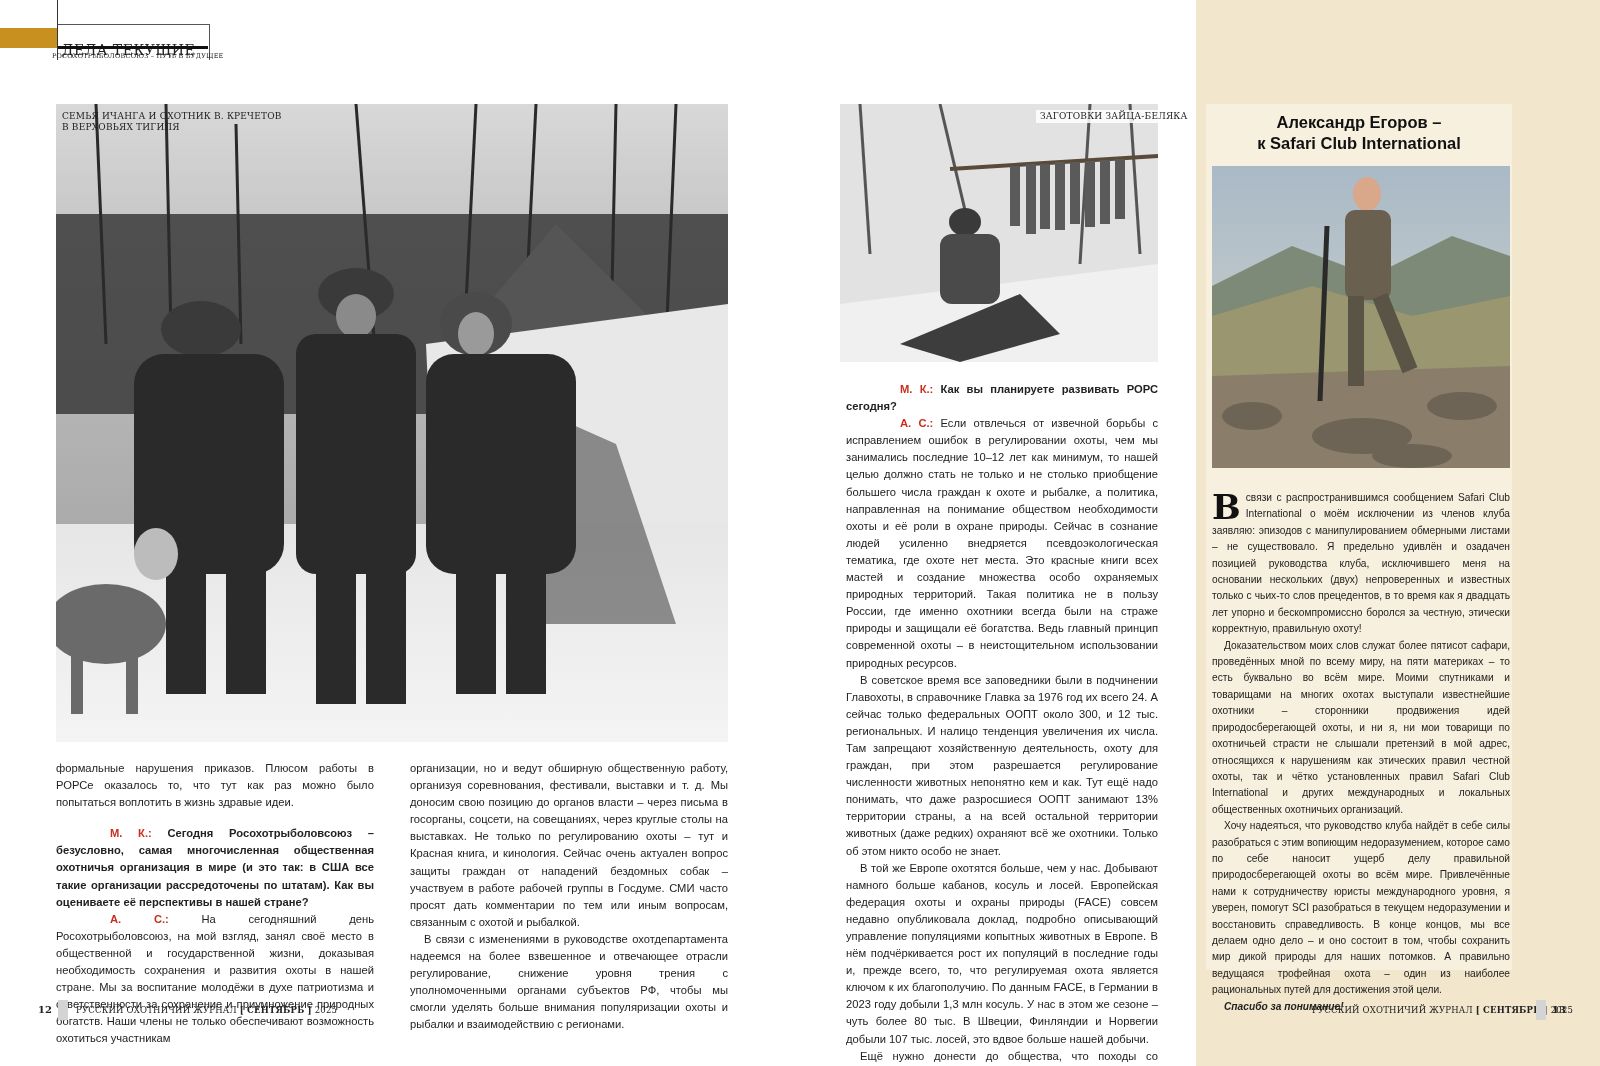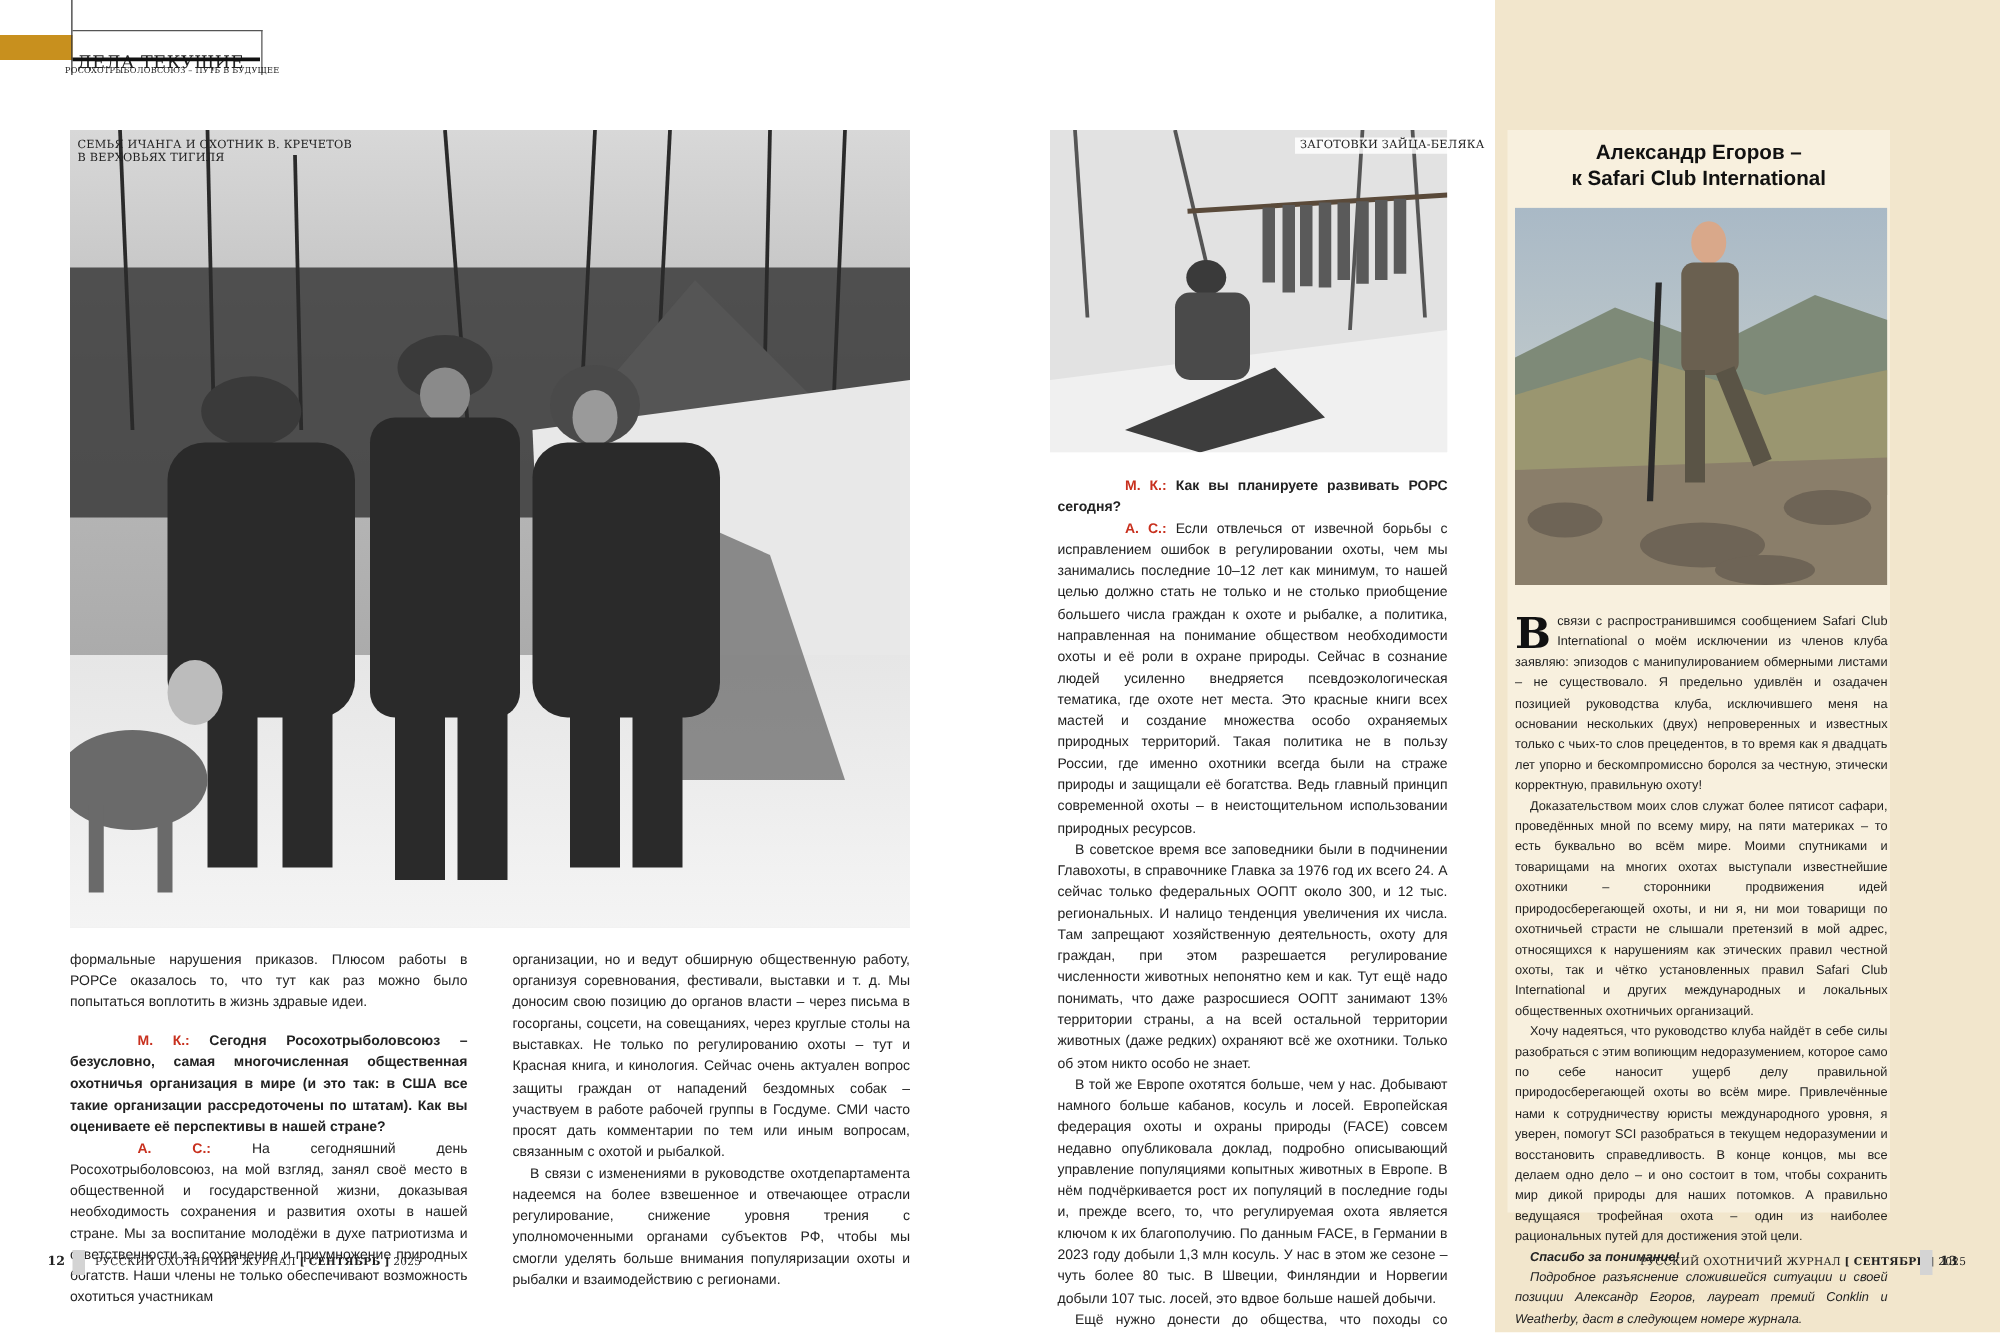--- a/index.html
+++ b/index.html
@@ -191,21 +191,20 @@
     <rect x="136" y="130" width="16" height="90" fill="#5a5446"></rect>
     <rect x="160" y="130" width="16" height="80" fill="#5a5446" transform="rotate(-22 168 130)"></rect>
     <line x1="115" y1="60" x2="108" y2="235" stroke="#2a2a2a" stroke-width="5"></line>
   </svg>
 </div>
 <div class="side-text">
   <p class="first"><span class="dropcap">В</span><span>связи с распространившимся сообщением Safari Club International о моём исключении из членов клуба заявляю: эпизодов с манипулированием обмерными листами – не существовало. Я предельно удивлён и озадачен позицией руководства клуба, исключившего меня на основании нескольких (двух) непроверенных и известных только с чьих-то слов прецедентов, в то время как я двадцать лет упорно и бескомпромиссно боролся за честную, этически корректную, правильную охоту!</span></p>
   <p>Доказательством моих слов служат более пятисот сафари, проведённых мной по всему миру, на пяти материках – то есть буквально во всём мире. Моими спутниками и товарищами на многих охотах выступали известнейшие охотники – сторонники продвижения идей природосберегающей охоты, и ни я, ни мои товарищи по охотничьей страсти не слышали претензий в мой адрес, относящихся к нарушениям как этических правил честной охоты, так и чётко установленных правил Safari Club International и других международных и локальных общественных охотничьих организаций.</p>
   <p>Хочу надеяться, что руководство клуба найдёт в себе силы разобраться с этим вопиющим недоразумением, которое само по себе наносит ущерб делу правильной природосберегающей охоты во всём мире. Привлечённые нами к сотрудничеству юристы международного уровня, я уверен, помогут SCI разобраться в текущем недоразумении и восстановить справедливость. В конце концов, мы все делаем одно дело – и оно состоит в том, чтобы сохранить мир дикой природы для наших потомков. А правильно ведущаяся трофейная охота – один из наиболее рациональных путей для достижения этой цели.</p>
   <p class="bi">Спасибо за понимание!</p>
-  <p class="it">Подробное разъяснение сложившейся ситуации и своей позиции Александр Егоров, лауреат премий Conklin и Weatherby, даст в следующем номере журнала.</p>
 </div>
 
 <div class="pg-num" style="left:38px;">12</div>
 <div class="foot-sq" style="left:58px;"></div>
 <div class="foot-txt" style="left:76px;">
   <span>РУССКИЙ ОХОТНИЧИЙ ЖУРНАЛ</span>
   <b>[ СЕНТЯБРЬ ]</b>
   <span>2025</span>
 </div>
 

